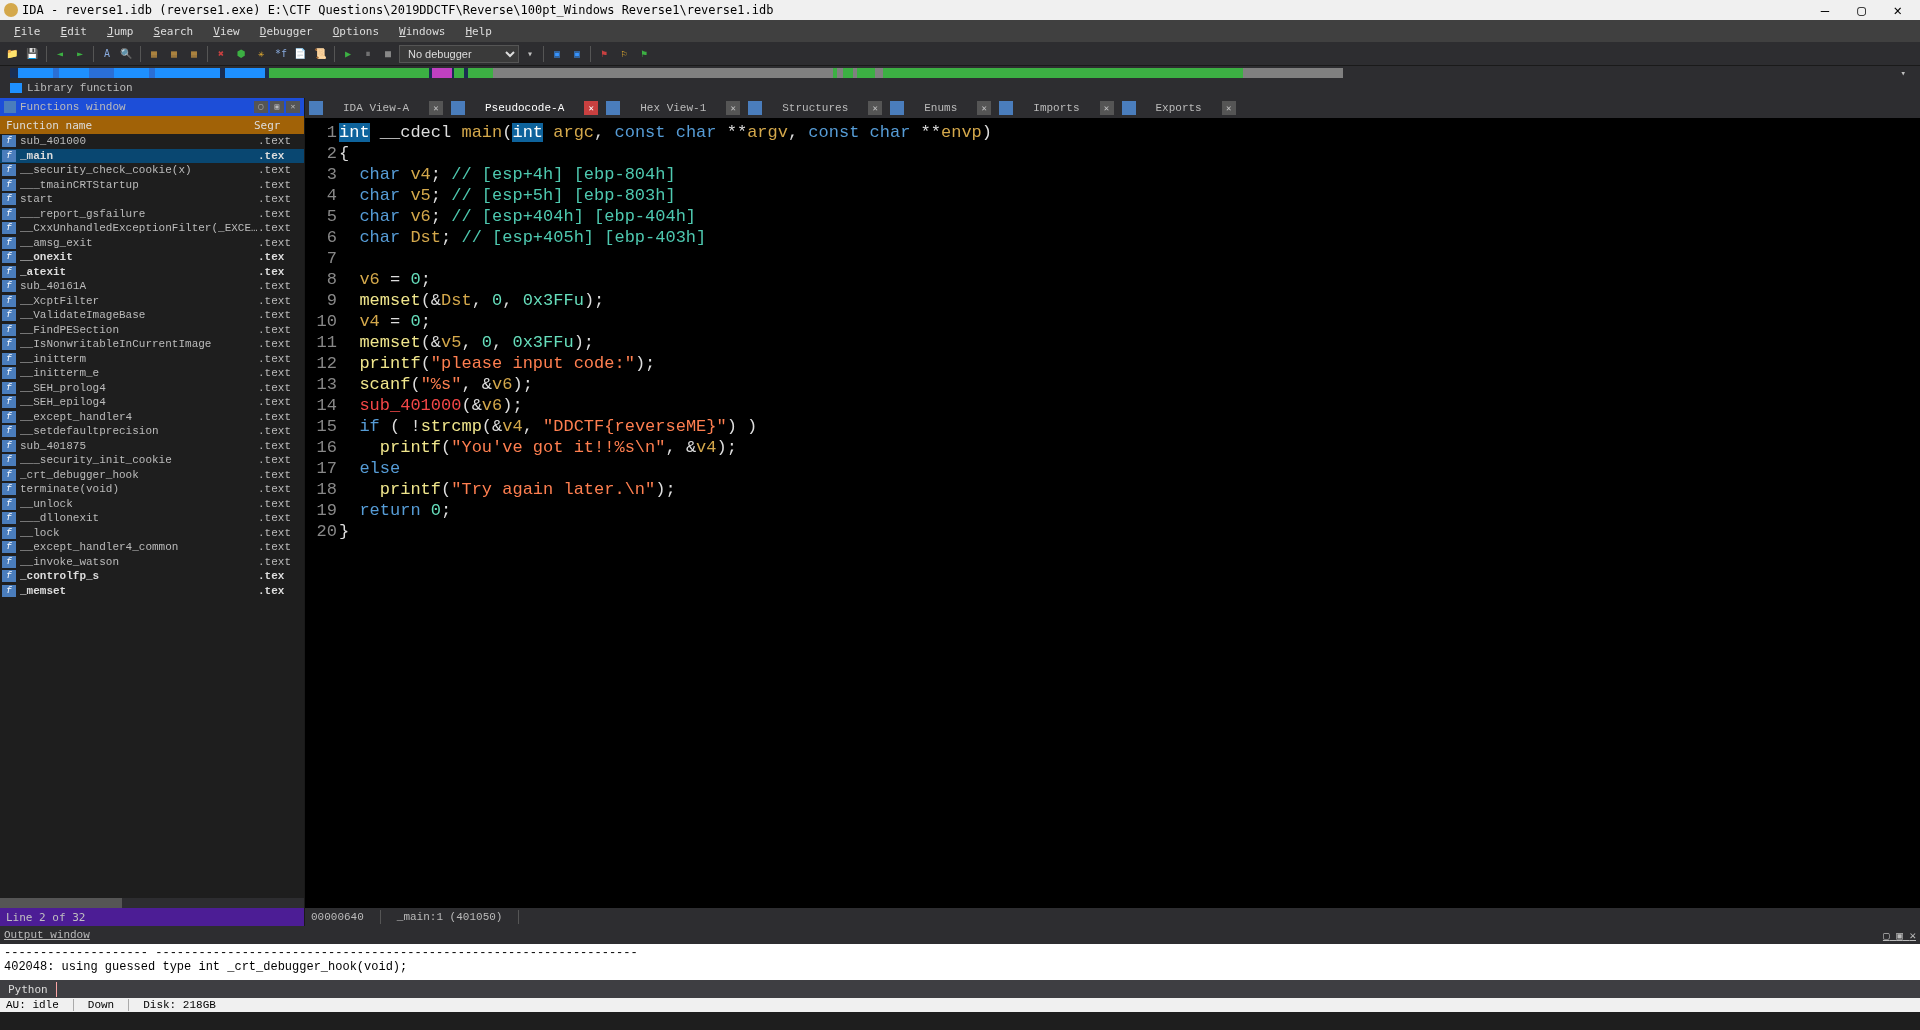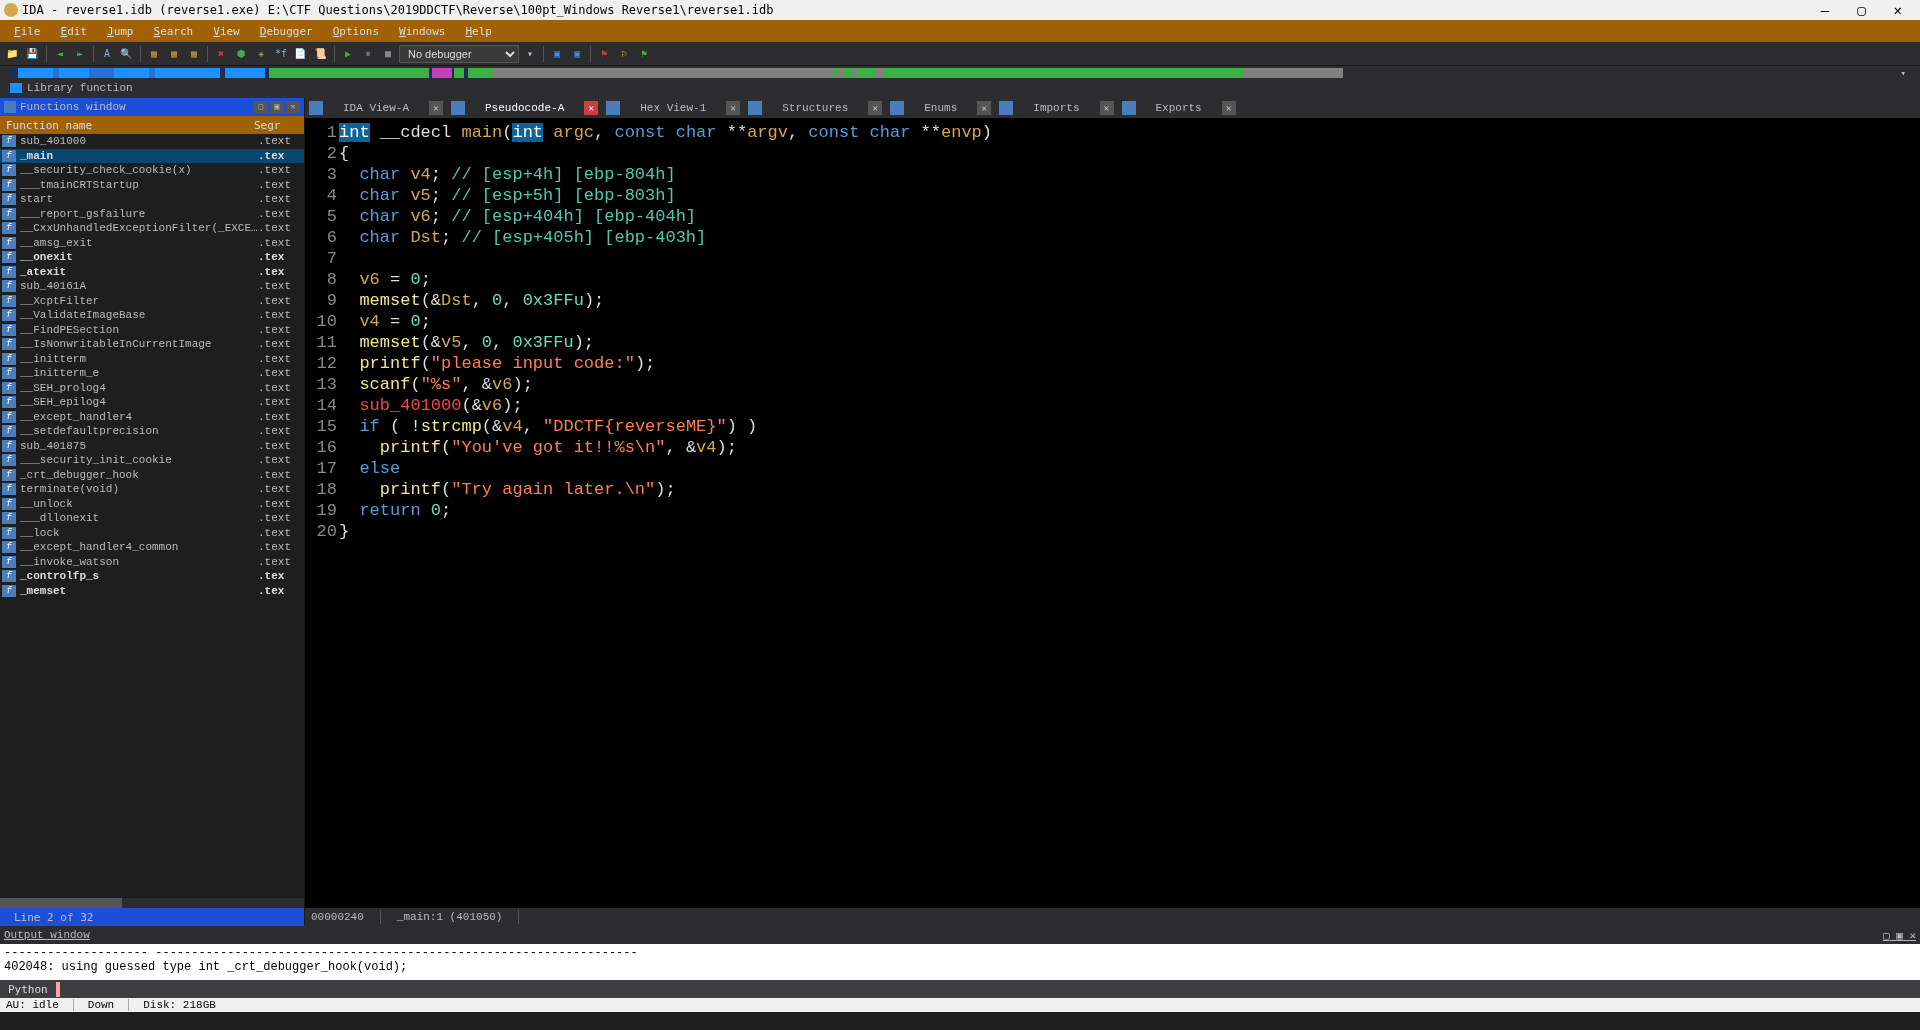--- a/index.html
+++ b/index.html
@@ -1,21 +1,21 @@
 <!DOCTYPE html>
 <html><head>
 <meta charset="utf-8">
 <style>
 * { margin: 0; padding: 0; box-sizing: border-box; }
 body { font-family: Consolas, monospace; font-size: 11px; background: #1e1e1e; color: #c0c0c0; overflow: hidden; width: 1920px; height: 1030px; }
 .titlebar { background: #f0f0f0; height: 20px; display: flex; align-items: center; padding: 0 4px; color: #000; font-size: 12px; }
 .titlebar .icon { width: 14px; height: 14px; margin-right: 4px; background: #d4a84b; border-radius: 50%; }
 .titlebar .spacer { flex: 1; }
 .titlebar .winbtn { padding: 0 14px; font-size: 14px; cursor: pointer; }
-.menubar { background: #a16207; height: 22px; display: flex; align-items: center; padding: 0 4px; }
+.menubar { background: #404040; height: 22px; display: flex; align-items: center; padding: 0 4px; }
 .menubar .menu-item { padding: 2px 10px; color: #ddd; cursor: pointer; }
 .menubar .menu-item u { text-decoration: underline; }
 .toolbar { background: #2d2d30; height: 24px; display: flex; align-items: center; padding: 0 4px; border-bottom: 1px solid #1a1a1a; gap: 2px; }
 .toolbar .tb-btn { width: 18px; height: 18px; display: inline-flex; align-items: center; justify-content: center; cursor: pointer; font-size: 10px; }
 .toolbar .tb-sep { width: 1px; height: 16px; background: #555; margin: 0 2px; }
 .toolbar .tb-dropdown { background: #3a3a3a; color: #ddd; border: 1px solid #555; font-size: 11px; padding: 1px 4px; min-width: 120px; }
 .progressbar { background: #2d2d30; height: 14px; display: flex; padding: 2px 10px; gap: 0; }
 .progressbar .seg { height: 10px; }
 .progressbar .dropdown-handle { margin-left: auto; font-size: 9px; padding: 0 4px; }
 .legend { background: #2d2d30; height: 18px; display: flex; align-items: flex-start; padding: 2px 10px; gap: 12px; font-family: "Courier New", monospace; flex-direction: column; }
@@ -30,41 +30,41 @@
 .func-header { background: #a16207; height: 18px; display: flex; align-items: center; padding: 0 6px; color: #ddd; }
 .func-header .col1 { flex: 1; }
 .func-header .col2 { width: 44px; text-align: left; }
 .func-list { flex: 1; overflow: hidden; background: #1e1e1e; }
 .func-row { height: 14.5px; display: flex; align-items: center; padding: 0 2px; font-family: "Courier New", monospace; color: #bbb; }
 .func-row.selected { background: #094771; color: #fff; }
 .func-row .fn-icon { width: 14px; height: 12px; background: #4a7dbc; margin-right: 4px; display: flex; align-items: center; justify-content: center; color: #fff; font-style: italic; font-size: 9px; }
 .func-row .fn-name { flex: 1; overflow: hidden; white-space: nowrap; text-overflow: ellipsis; }
 .func-row .fn-seg { width: 44px; text-align: left; }
 .func-row.bold .fn-name, .func-row.bold .fn-seg { font-weight: bold; color: #ddd; }
-.left-status { height: 18px; background: #1d4ed8; padding: 0 14px; display: flex; align-items: center; text-align: center; }
+.left-status { height: 18px; background: #4c1d95; padding: 0 6px; display: flex; align-items: center; text-align: center; }
 .scrollbar-h { height: 10px; background: #2d2d30; position: relative; }
 .scrollbar-h .thumb { position: absolute; left: 0; width: 40%; height: 100%; background: #555; }
 .right-panel { flex: 1; display: flex; flex-direction: column; background: #1e1e1e; }
 .tabs-row { height: 20px; background: #2d2d30; display: flex; align-items: center; }
 .tab { display: flex; align-items: center; padding: 0 4px; gap: 6px; height: 100%; cursor: pointer; }
 .tab .tab-icon { width: 14px; height: 14px; background: #4a7dbc; display: flex; align-items: center; justify-content: center; }
 .tab .tab-label { color: #bbb; font-family: "Courier New", monospace; white-space: nowrap; padding: 0 14px; }
 .tab.active .tab-label { color: #fff; }
 .tab .tab-close { width: 14px; height: 14px; background: #555; font-size: 9px; text-align: center; line-height: 14px; cursor: pointer; }
 .tab .tab-close.active-close { background: #c94040; color: #fff; }
 .code-area { flex: 1; background: #000; font-family: "Courier New", monospace; font-size: 17px; line-height: 21px; padding: 4px 8px; overflow: hidden; position: relative; }
 .code-line { display: flex; white-space: pre; }
 .code-line .gutter { width: 24px; text-align: right; color: #888; position: relative; }
 .code-line .code-txt { color: #ddd; padding-left: 2px; }
 .code-status { height: 18px; background: #2d2d30; display: flex; align-items: center; padding: 0 6px; color: #bbb; gap: 16px; font-family: "Courier New", monospace; }
 .code-status .sep { width: 1px; height: 14px; background: #555; }
 .output-title { background: #2d2d30; height: 18px; display: flex; align-items: center; padding: 0 4px; color: #bbb; font-family: "Courier New", monospace; text-decoration: underline; }
 .output-area { background: #fff; color: #000; height: 36px; padding: 2px 4px; font-family: "Courier New", monospace; font-size: 12px; overflow: hidden; white-space: pre; }
 .python-bar { background: #3e3e42; height: 18px; display: flex; align-items: center; }
-.python-bar .py-btn { padding: 1px 8px; color: #ddd; cursor: pointer; border-right: 4px solid #fca5a5; }
+.python-bar .py-btn { padding: 1px 8px; color: #ddd; cursor: pointer; border-right: 1px solid #fca5a5; }
 .statusbar { background: #f0f0f0; color: #000; height: 14px; display: flex; align-items: center; padding: 0 6px; gap: 14px; font-family: "Courier New", monospace; font-size: 11px; }
 .statusbar .sb-sep { width: 1px; height: 12px; background: #aaa; }
 .c-type { color: #569cd6; }
 .c-func { color: #d4a84b; }
 .c-num { color: #66ddbb; }
 .c-comment { color: #4ec9b0; }
 .c-str { color: #ff7f50; }
 .c-call { color: #f0e68c; }
 .c-red { color: #f44747; }
 .c-sel { background: #0e639c; color: #fff; }
@@ -425,21 +425,21 @@
         <div class="code-line"><span class="gutter">13</span><span class="code-txt">  <span class="c-call">scanf</span>(<span class="c-str">"%s"</span>, &amp;<span class="c-func">v6</span>);</span></div>
         <div class="code-line"><span class="gutter">14</span><span class="code-txt">  <span class="c-red">sub_401000</span>(&amp;<span class="c-func">v6</span>);</span></div>
         <div class="code-line"><span class="gutter">15</span><span class="code-txt">  <span class="c-type">if</span> ( !<span class="c-call">strcmp</span>(&amp;<span class="c-func">v4</span>, <span class="c-str">"DDCTF{reverseME}"</span>) )</span></div>
         <div class="code-line"><span class="gutter">16</span><span class="code-txt">    <span class="c-call">printf</span>(<span class="c-str">"You've got it!!%s\n"</span>, &amp;<span class="c-func">v4</span>);</span></div>
         <div class="code-line"><span class="gutter">17</span><span class="code-txt">  <span class="c-type">else</span></span></div>
         <div class="code-line"><span class="gutter">18</span><span class="code-txt">    <span class="c-call">printf</span>(<span class="c-str">"Try again later.\n"</span>);</span></div>
         <div class="code-line"><span class="gutter">19</span><span class="code-txt">  <span class="c-type">return</span> <span class="c-num">0</span>;</span></div>
         <div class="code-line"><span class="gutter">20</span><span class="code-txt">}</span></div>
       </div>
     <div class="code-status">
-      <span>00000240</span>
+      <span>00000640</span>
       <span class="sep"></span>
       <span>_main:1 (401050)</span>
       <span class="sep"></span>
     </div>
   </div>
 </div>
 
 <div class="output-title">
   <span class="pt-icon" style="background:#555;"></span>
   <span>Output window</span>

